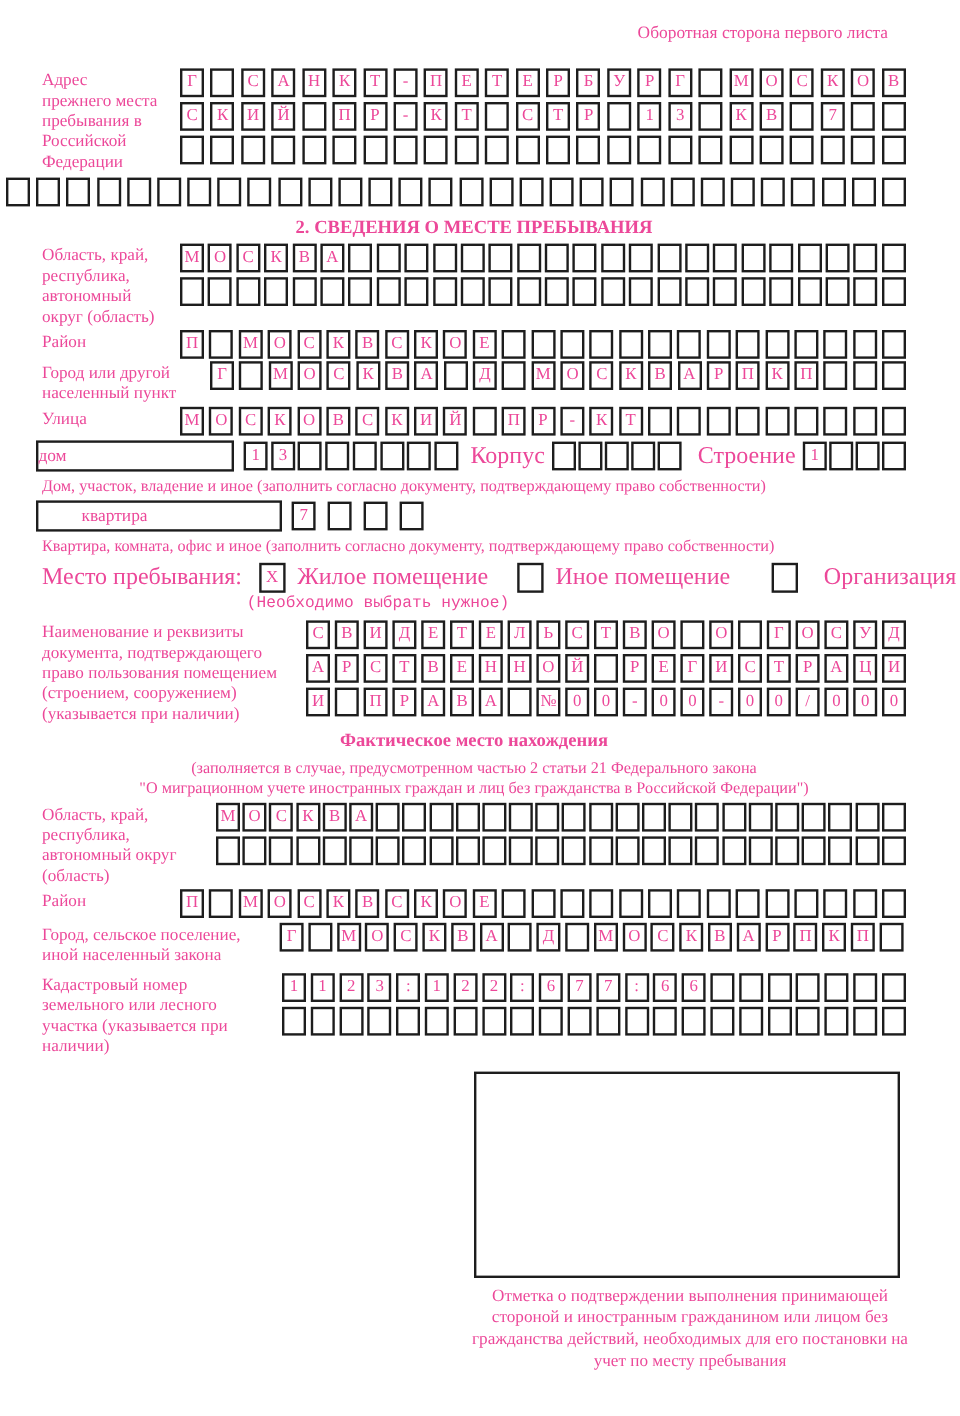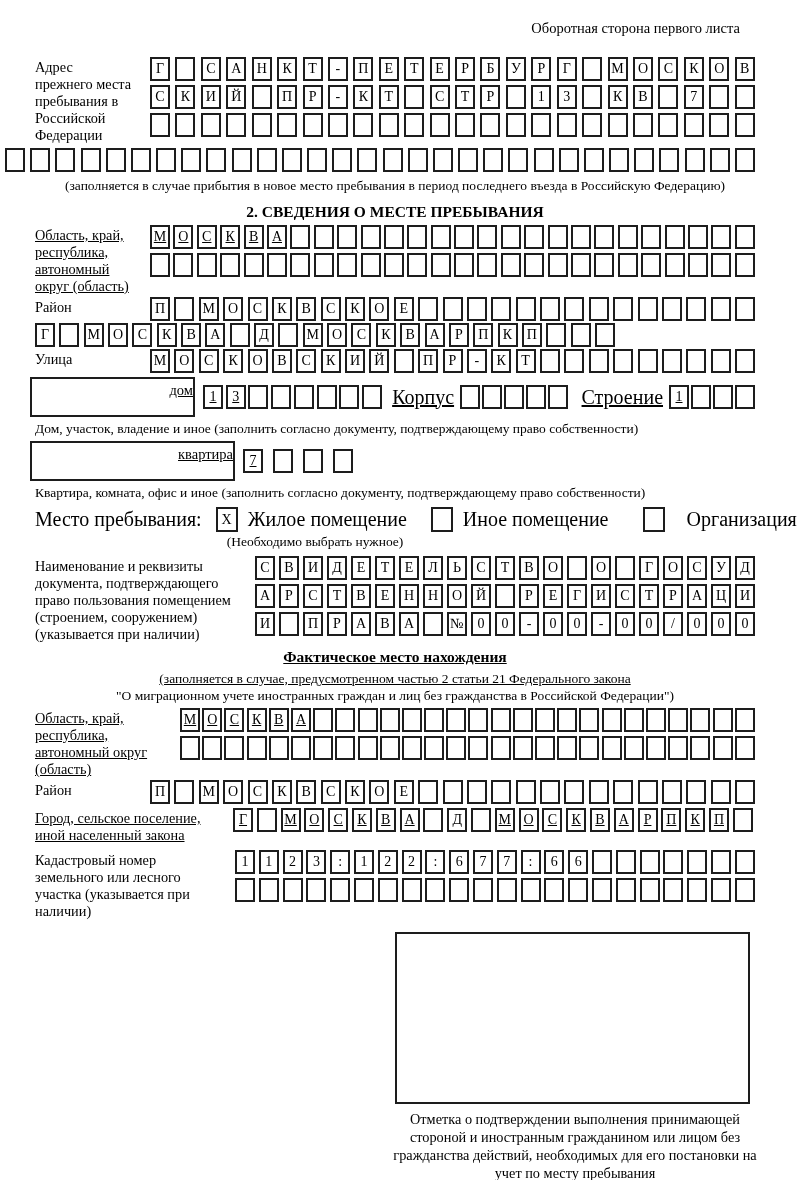--- a/index.html
+++ b/index.html
@@ -1,20 +1,20 @@
 <!DOCTYPE html>
 <html lang="ru" style="--ink: #1d1d1d;"><head>
 <meta charset="utf-8">
 <style>
   :root { --ink: #1d1d1d; }
   * { box-sizing: border-box; margin: 0; padding: 0; }
   html, body { background: #ffffff; }
   .page {
     width: 800px; height: 1180px; background: #fff; position: relative;
-    font-family: "Liberation Serif", "DejaVu Serif", serif; color: #000000;
+    font-family: "Liberation Serif", "DejaVu Serif", serif; color: #ec4899;
     padding: 20px 45px 0 35px; overflow: hidden;
   }
   .header-note { text-align: right; padding-right: 15px; font-size: 14.5px; }
 
   .field { display: flex; align-items: flex-start; }
   .field .label { width: 115px; flex-shrink: 0; font-size: 14.3px; line-height: 17px; padding-top: 2px; padding-right: 18px; }
   .label.w140 { width: 140px; } .label.w145 { width: 145px; }
   .label.w198 { width: 198px; } .label.w200 { width: 200px; } .label.w220 { width: 220px; }
   .rows { display: flex; flex-direction: column; gap: 4px; }
 
@@ -26,36 +26,36 @@
     width: 20px; height: 24px; border: 2px solid var(--ink); flex-shrink: 0;
     font-size: 14px; line-height: 20px; text-align: center; background: #fff;
   }
   .fullrow { margin-left: -30px; margin-top: 4px; }
   .caption { font-size: 13.5px; line-height: 17px; text-align: center; margin-top: 5px; }
   .caption.left { text-align: left; }
   .sect-title { text-align: center; font-weight: bold; font-size: 15.5px; line-height: 19px; }
 
   .domrow { display: flex; align-items: center; margin-left: -5px; }
   .widebox {
-    border: 2px solid var(--ink); height: 40px; text-align: right;
+    border: 2px solid var(--ink); height: 26px; text-align: left;
     font-size: 14.5px; line-height: 22px; flex-shrink: 0;
   }
   .inline-label { font-size: 20px; white-space: nowrap; }
 
   .mestorow { display: flex; align-items: center; }
   .chkbox {
     width: 22px; height: 25px; border: 2px solid var(--ink); flex-shrink: 0;
     text-align: center; font-size: 14px; line-height: 21px;
   }
-  .mesto-note { margin: 2px 0 0 140px; width: 280px; text-align: center; font-size: 13.5px; }
+  .mesto-note { margin: 2px 0 0 140px; width: 280px; text-align: center; font-size: 13.5px; font-family: Liberation Mono, monospace; }
 
   .stamp-box { margin: 12px 0 0 360px; width: 355px; height: 172px; border: 2px solid var(--ink); }
   .stamp-caption { margin: 6px 0 0 355px; width: 370px; text-align: center; font-size: 14.3px; line-height: 18px; }
 
-  .mt2 { margin-top: 2px; } .mt3 { margin-top: 3px; } .mt4 { margin-top: 4px; text-decoration: underline; }
+  .mt2 { margin-top: 2px; } .mt3 { margin-top: 3px; } .mt4 { margin-top: 4px; }
   .mt6 { margin-top: 6px; } .mt8 { margin-top: 8px; } .mt20 { margin-top: 20px; }
 </style>
 </head>
 <body>
 
 <div class="page">
 
   <div class="header-note">Оборотная сторона первого листа</div>
 
   <div class="field mt20">
@@ -166,21 +166,20 @@
       <div class="cell"></div>
       <div class="cell"></div>
       <div class="cell"></div>
       <div class="cell"></div>
       <div class="cell"></div>
       <div class="cell"></div>
       <div class="cell"></div>
       <div class="cell"></div>
       <div class="cell"></div>
     </div>
-  <div class="caption">(заполняется в случае прибытия в новое место пребывания в период последнего въезда в Российскую Федерацию)</div>
 
   <div class="sect-title mt8">2. СВЕДЕНИЯ О МЕСТЕ ПРЕБЫВАНИЯ</div>
 
   <div class="field mt4">
     <div class="label">Область, край, республика, автономный округ (область)</div>
     <div class="rows">
       <div class="cellrow w605">
           <div class="cell">М</div>
           <div class="cell">О</div>
           <div class="cell">С</div>
@@ -264,20 +263,21 @@
         <div class="cell"></div>
         <div class="cell"></div>
         <div class="cell"></div>
         <div class="cell"></div>
         <div class="cell"></div>
         <div class="cell"></div>
       </div>
   </div>
 
   <div class="field mt2">
+    <div class="label w140">Город или другой населенный пункт</div>
     <div class="cellrow w580">
         <div class="cell">Г</div>
         <div class="cell"></div>
         <div class="cell">М</div>
         <div class="cell">О</div>
         <div class="cell">С</div>
         <div class="cell">К</div>
         <div class="cell">В</div>
         <div class="cell">А</div>
         <div class="cell"></div>

